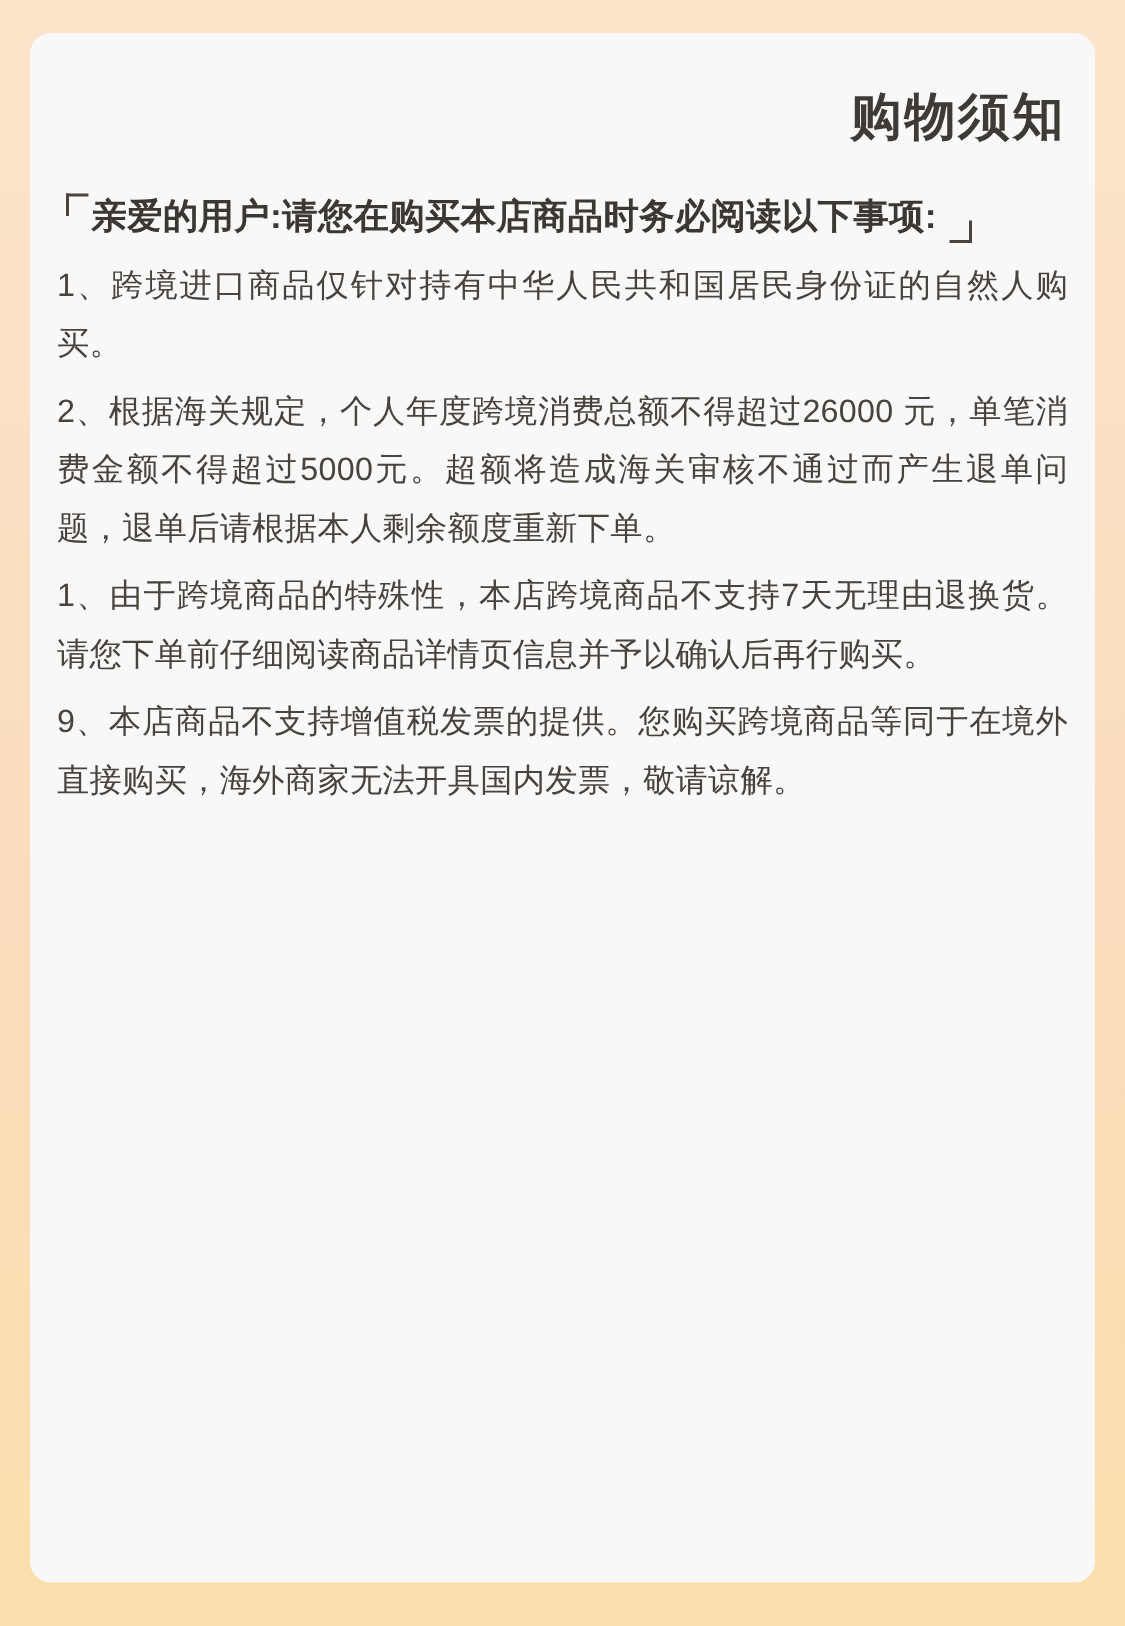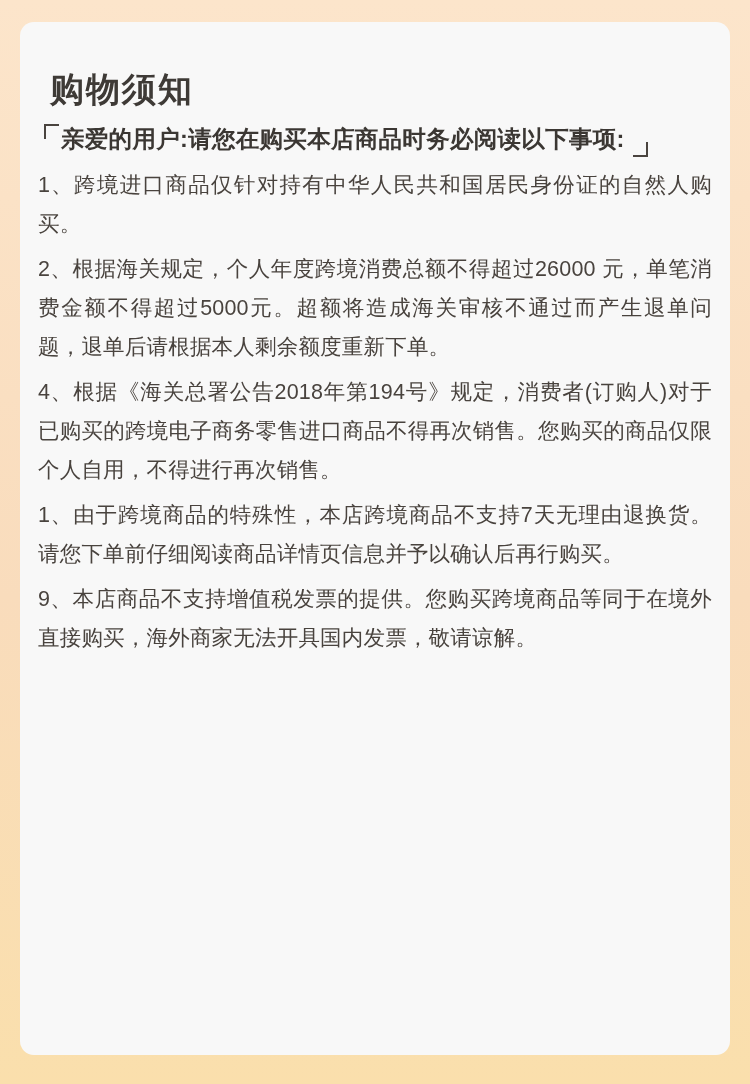--- a/index.html
+++ b/index.html
@@ -18,31 +18,31 @@
     left: 20px;
     top: 22px;
     width: 710px;
     height: 1033px;
     background: #f8f8f8;
     border-radius: 14px;
     box-sizing: border-box;
     padding: 36px 18px 0 18px;
   }
   .title {
-    margin: 12px;
+    margin: 1px;
     font-family: "Liberation Serif", "DejaVu Serif", serif;
     font-size: 34px;
     line-height: 40px;
     font-weight: 700;
     color: #3e3a36;
-    text-align: left;
+    text-align: right;
     letter-spacing: 2px;
   }
   .header-line {
-    margin-top: 12px;
+    margin-top: 28px;
     padding: 0 6px;
     display: flex;
     align-items: flex-start;
     color: #3b3733;
     font-size: 23.5px;
     line-height: 34px;
     font-weight: 700;
     letter-spacing: 0.3px;
   }
   .bracket {
@@ -83,17 +83,16 @@
 
   <div class="header-line">
     <span class="bracket open"></span>
     <span>亲爱的用户:请您在购买本店商品时务必阅读以下事项:</span>
     <span class="bracket close"></span>
   </div>
 
   <div class="paras">
     <p>1、跨境进口商品仅针对持有中华人民共和国居民身份证的自然人购买。</p>
     <p>2、根据海关规定，个人年度跨境消费总额不得超过26000 元，单笔消费金额不得超过5000元。超额将造成海关审核不通过而产生退单问题，退单后请根据本人剩余额度重新下单。</p>
-    <p>4、根据《海关总署公告2018年第194号》规定，消费者(订购人)对于已购买的跨境电子商务零售进口商品不得再次销售。您购买的商品仅限个人自用，不得进行再次销售。</p>
     <p>1、由于跨境商品的特殊性，本店跨境商品不支持7天无理由退换货。请您下单前仔细阅读商品详情页信息并予以确认后再行购买。</p>
     <p>9、本店商品不支持增值税发票的提供。您购买跨境商品等同于在境外直接购买，海外商家无法开具国内发票，敬请谅解。</p>
   </div>
 </div>
 
 </body></html>

